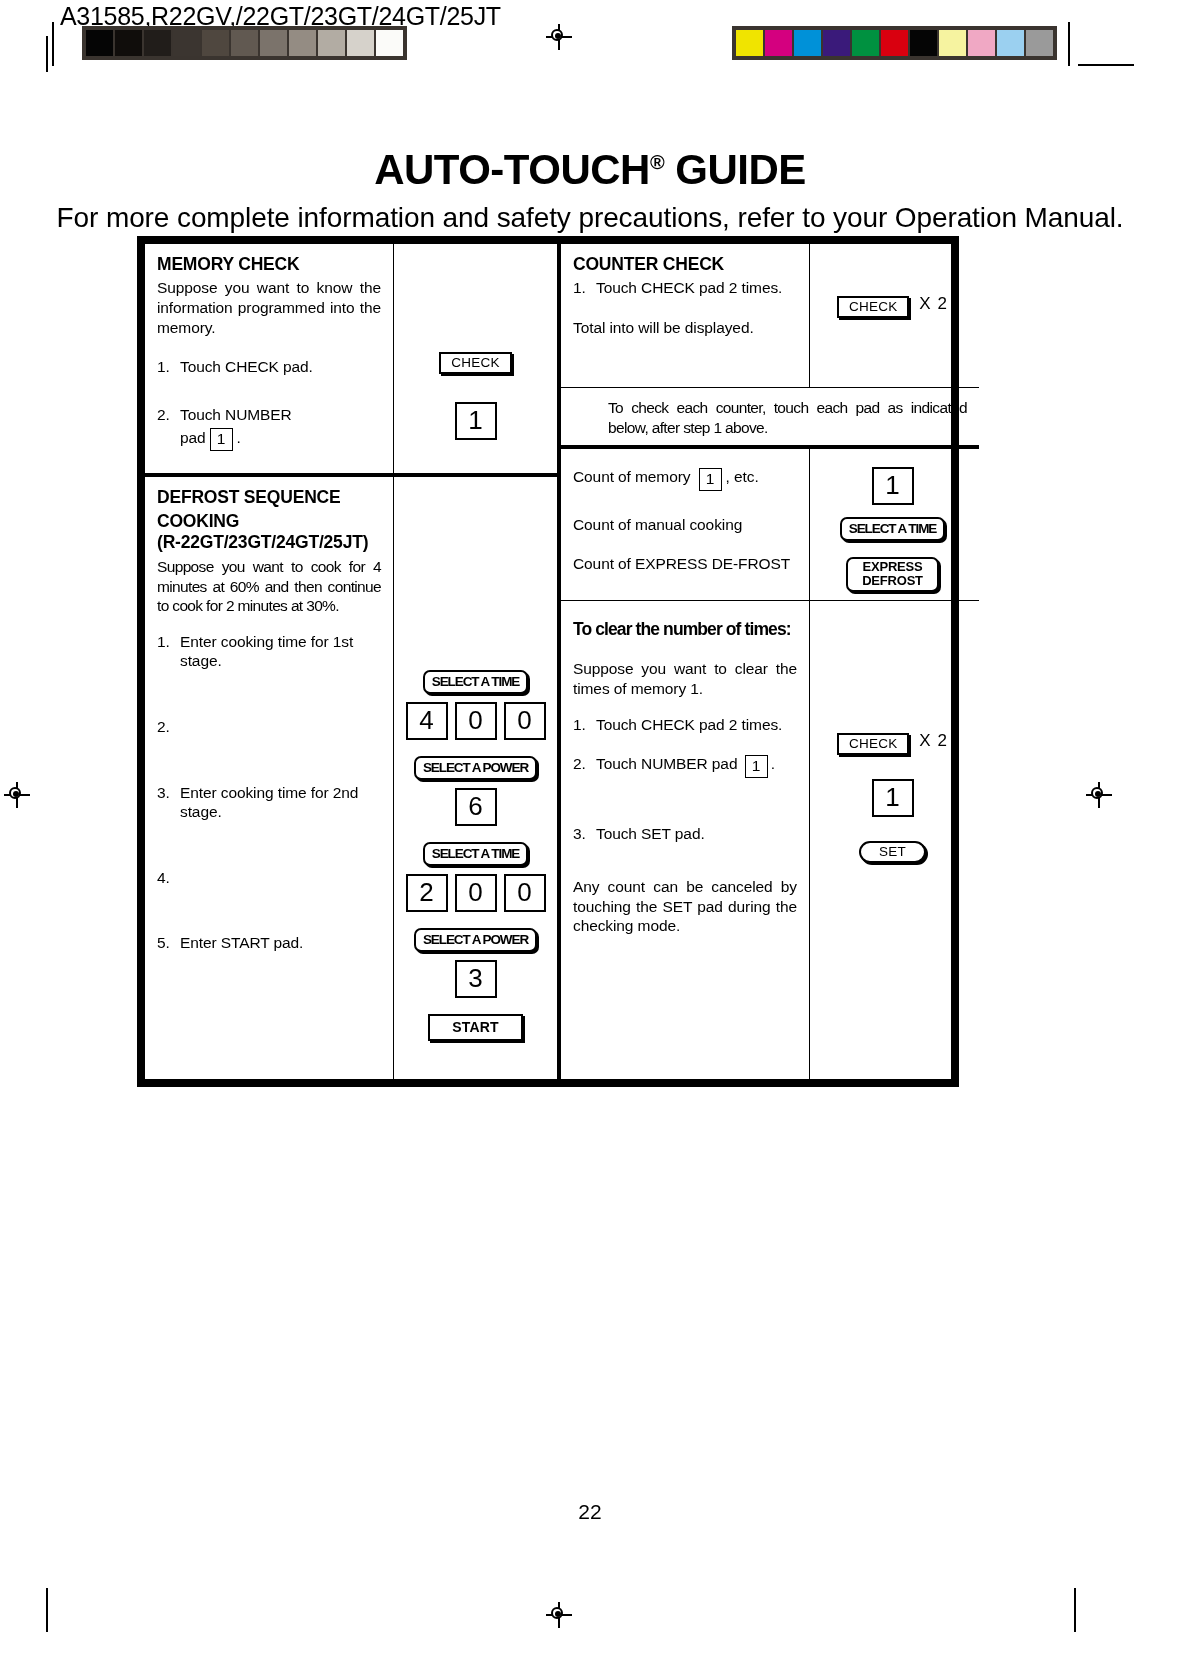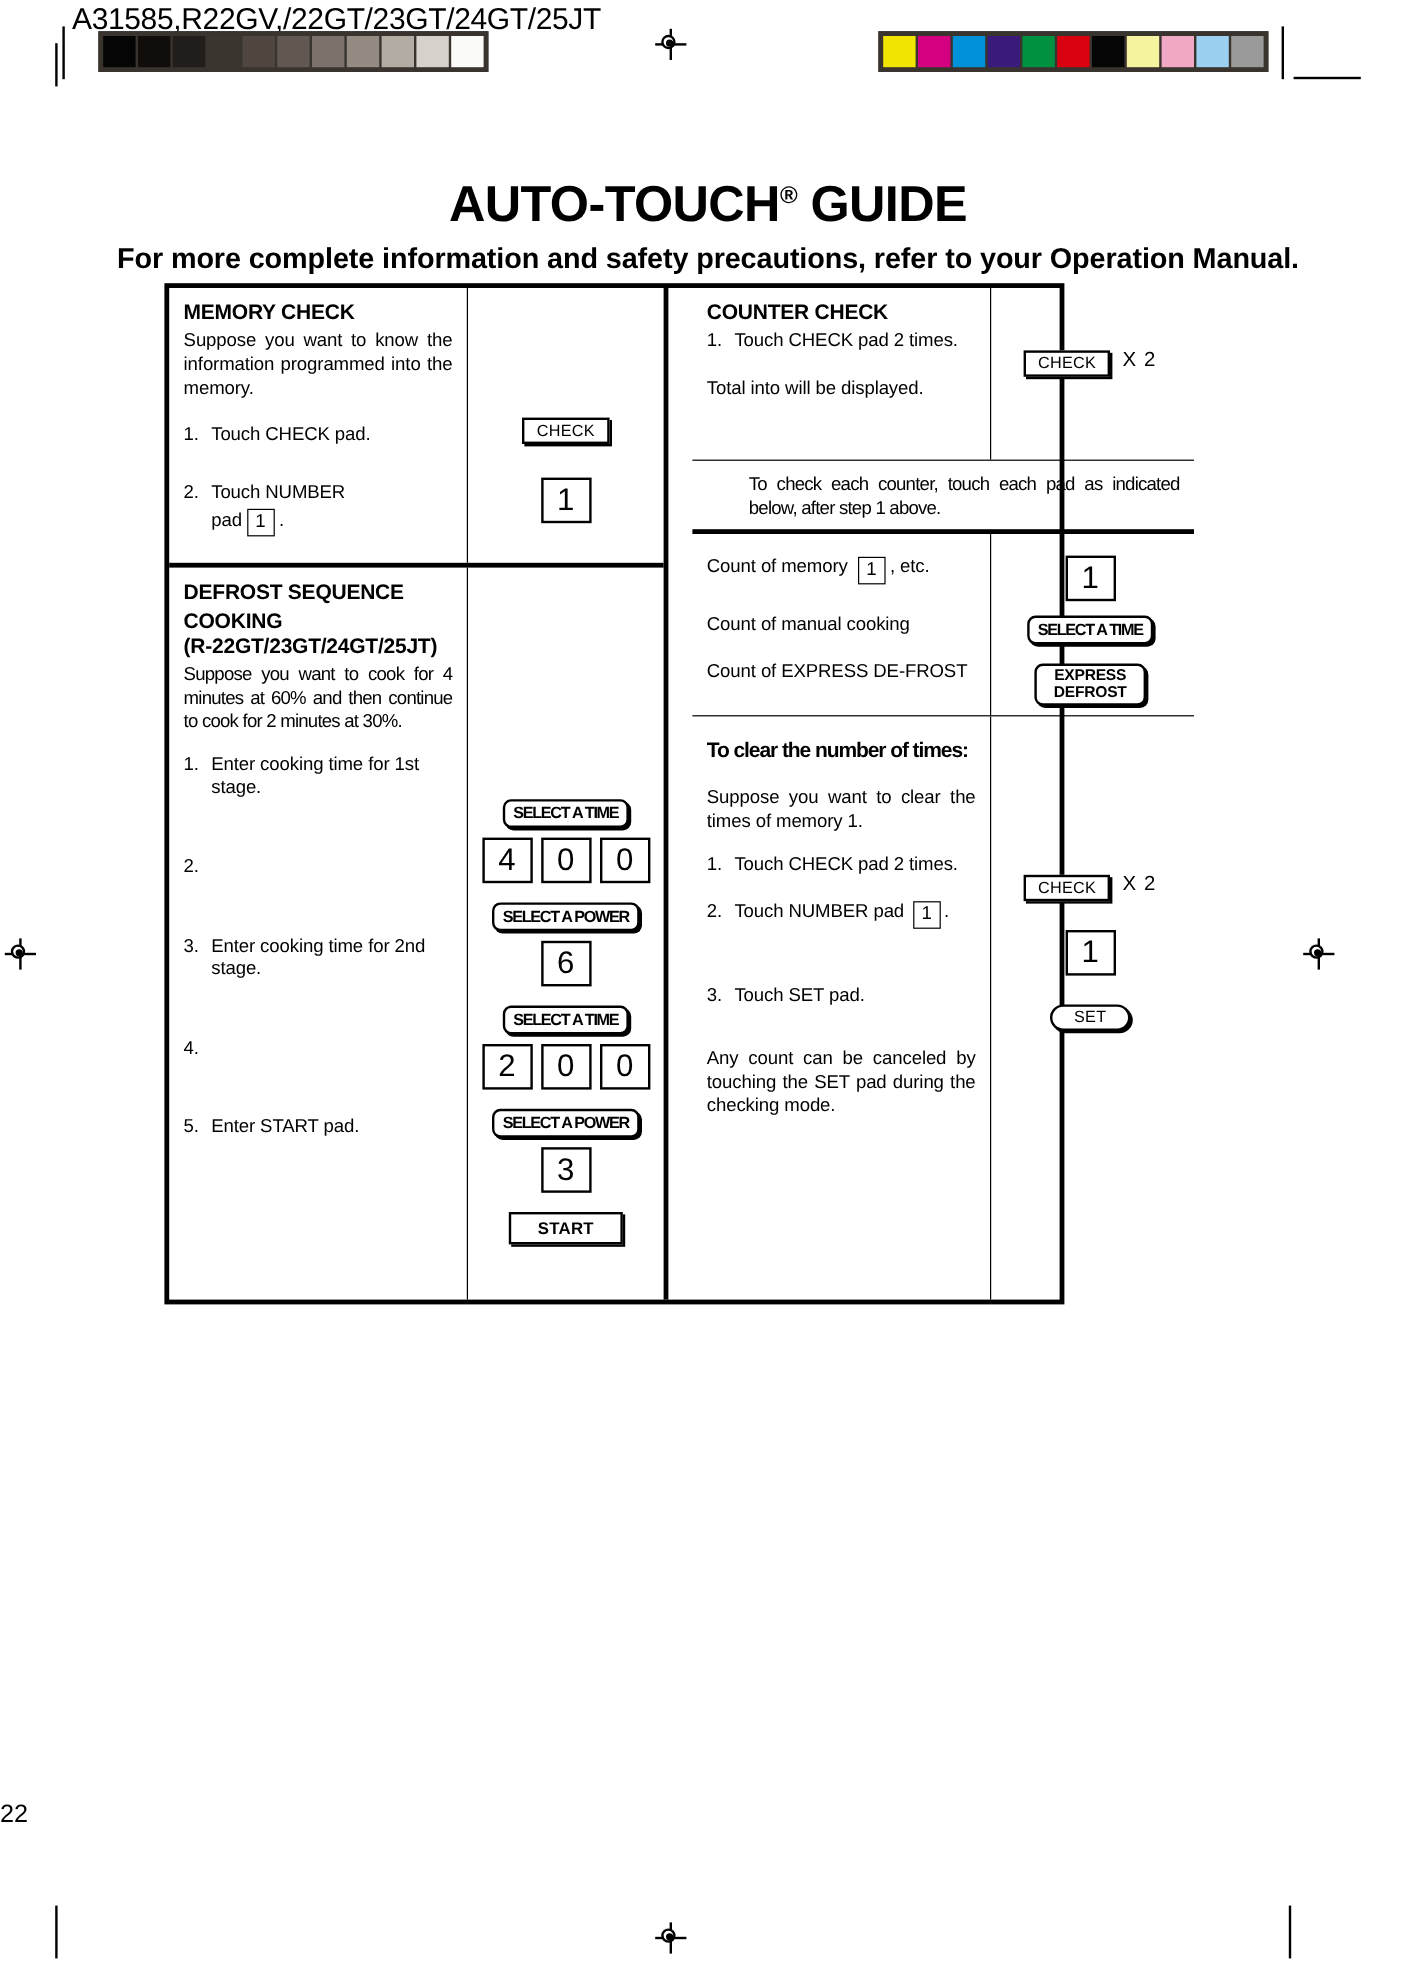--- a/index.html
+++ b/index.html
@@ -91,37 +91,35 @@
     letter-spacing: -0.5px;
     line-height: 1.05;
     margin: 0;
   }
   .doc-title sup {
     font-size: 20px;
     vertical-align: super;
     font-weight: bold;
   }
   .doc-subtitle {
-    font-size: 24px;
+    font-size: 28px;
     margin-top: 10px;
     letter-spacing: -0.1px;
-    font-weight: bold;
   }
 
   
   .guide-table {
     position: absolute;
     left: 137px;
     top: 236px;
-    width: 750px;
+    width: 822px;
     height: 851px;
-    border: 4px solid #000000;
+    border: 8px solid #000000;
     box-sizing: border-box;
     display: flex;
-    gap: 20px;
   }
   .half {
     display: flex;
     flex-direction: column;
     box-sizing: border-box;
   }
   .half-left  { width: 420px; border-right: 4px solid #000; }
   .half-right { width: 418px; }
 
   .row { display: flex; box-sizing: border-box; }
@@ -260,20 +258,21 @@
   .digit-row { display: flex; gap: 7px; justify-content: center; }
 
   .hr-thin { border-top: 1px solid #000; }
   .hr-thick { border-top: 4px solid #000; }
 
   
   .page-num {
     position: absolute;
     left: 0; width: 1180px;
     top: 1500px;
+    text-align: center;
     font-size: 21px;
   }
 </style>
 </head>
 <body>
 
 <div class="reg-header">
   <div class="plate-code">A31585,R22GV,/22GT/23GT/24GT/25JT</div>
 
   <div class="tickline" style="left:52px; top:22px; width:2px; height:44px;"></div>

